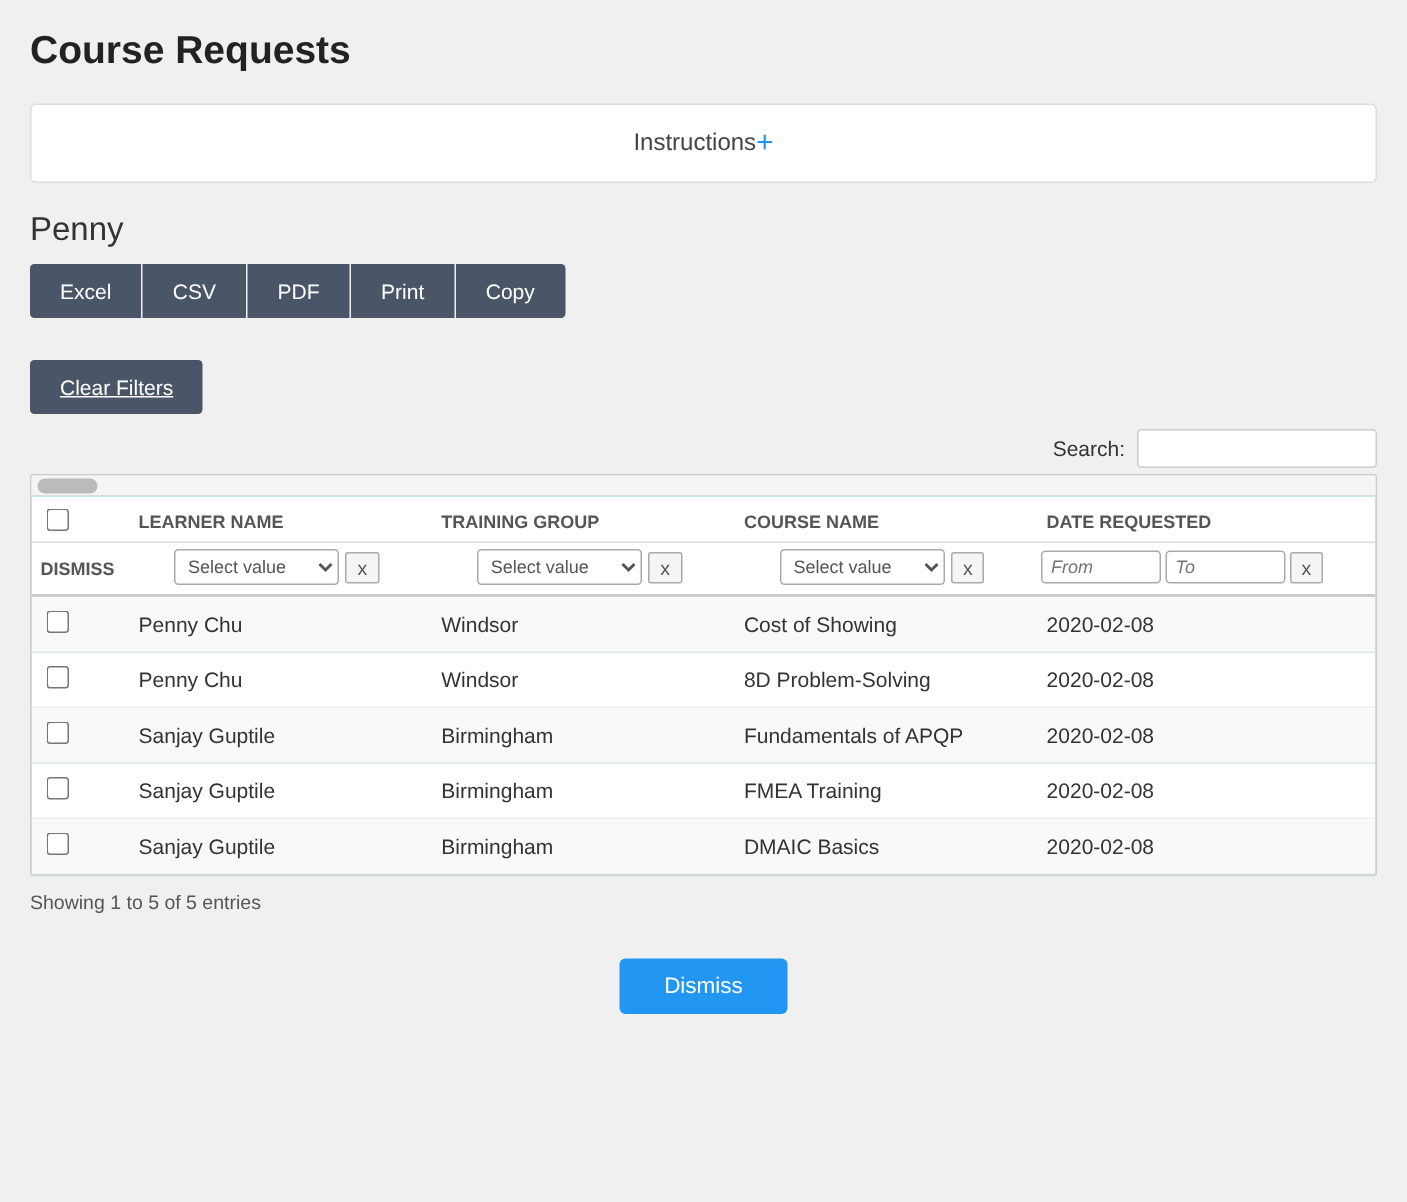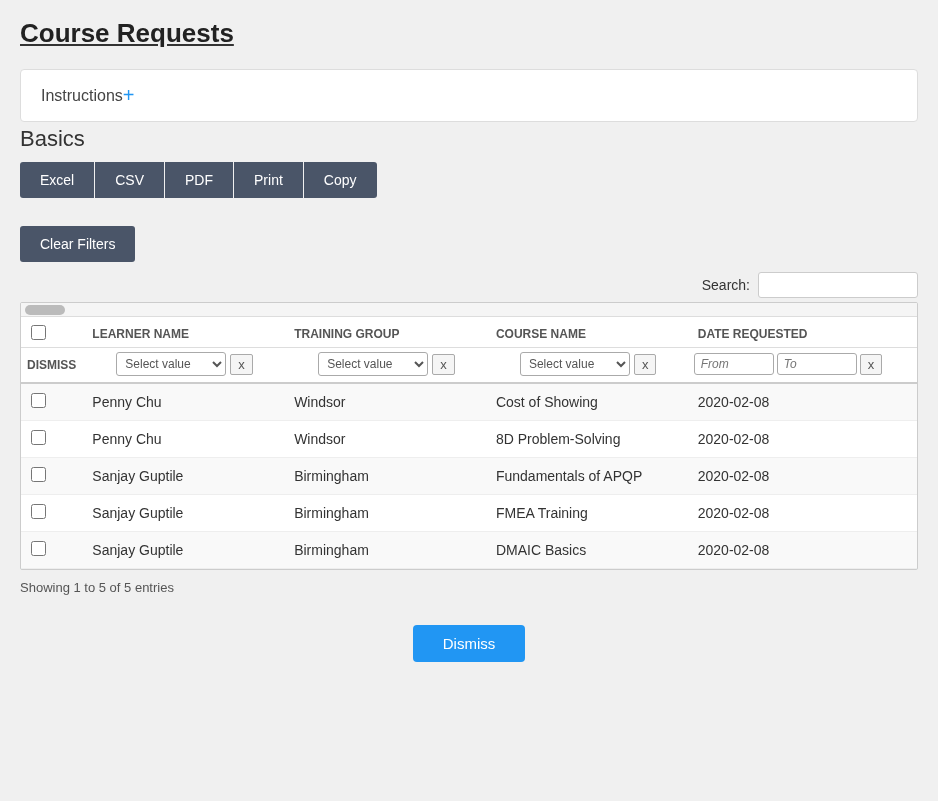--- a/index.html
+++ b/index.html
@@ -7,39 +7,38 @@
       font-family: Arial, sans-serif;
       font-size: 14px;
       background: #f0f0f0;
       color: #333;
       width: 938px;
       min-height: 801px;
     }
     .page-header {
       padding: 18px 20px 10px 20px;
       background: #f0f0f0;
-      text-decoration: underline;
     }
     .page-title {
       font-size: 26px;
       font-weight: 600;
       color: #222;
     }
     .main-content {
       background: #f0f0f0;
       padding: 10px 20px 20px 20px;
     }
     .instructions-box {
       background: #fff;
       border: 1px solid #ddd;
       border-radius: 4px;
       padding: 14px 20px;
-      margin-bottom: 4px;
-      display: flex;
-      justify-content: flex-start;
+      margin-bottom: 18px;
+      display: flex;
+      justify-content: center;
       align-items: center;
     }
     .instructions-label {
       font-size: 16px;
       color: #444;
     }
     .instructions-toggle {
       font-size: 20px;
       color: #2196F3;
       cursor: pointer;
@@ -75,20 +74,21 @@
     .clear-filters-btn {
       background: #4a5568;
       color: #fff;
       border: none;
       padding: 10px 20px;
       font-size: 14px;
       border-radius: 3px;
       cursor: pointer;
       margin: 14px 0 10px 0;
       display: inline-block;
+      text-decoration: underline;
     }
 
     .search-bar {
       display: flex;
       justify-content: flex-end;
       align-items: center;
       margin-bottom: 4px;
       gap: 8px;
     }
     .search-label {
@@ -246,21 +246,21 @@
 </div>
 
 <div class="main-content">
 
   <div class="instructions-box">
     <span class="instructions-label">Instructions</span>
     <button class="instructions-toggle">+</button>
   </div>
 
   <div class="export-section">
-    <div class="export-title">Basics</div>
+    <div class="export-title">Penny</div>
     <div class="export-buttons">
       <button class="export-btn">Excel</button>
       <button class="export-btn">CSV</button>
       <button class="export-btn">PDF</button>
       <button class="export-btn">Print</button>
       <button class="export-btn">Copy</button>
     </div>
   </div>
 
   <div>

